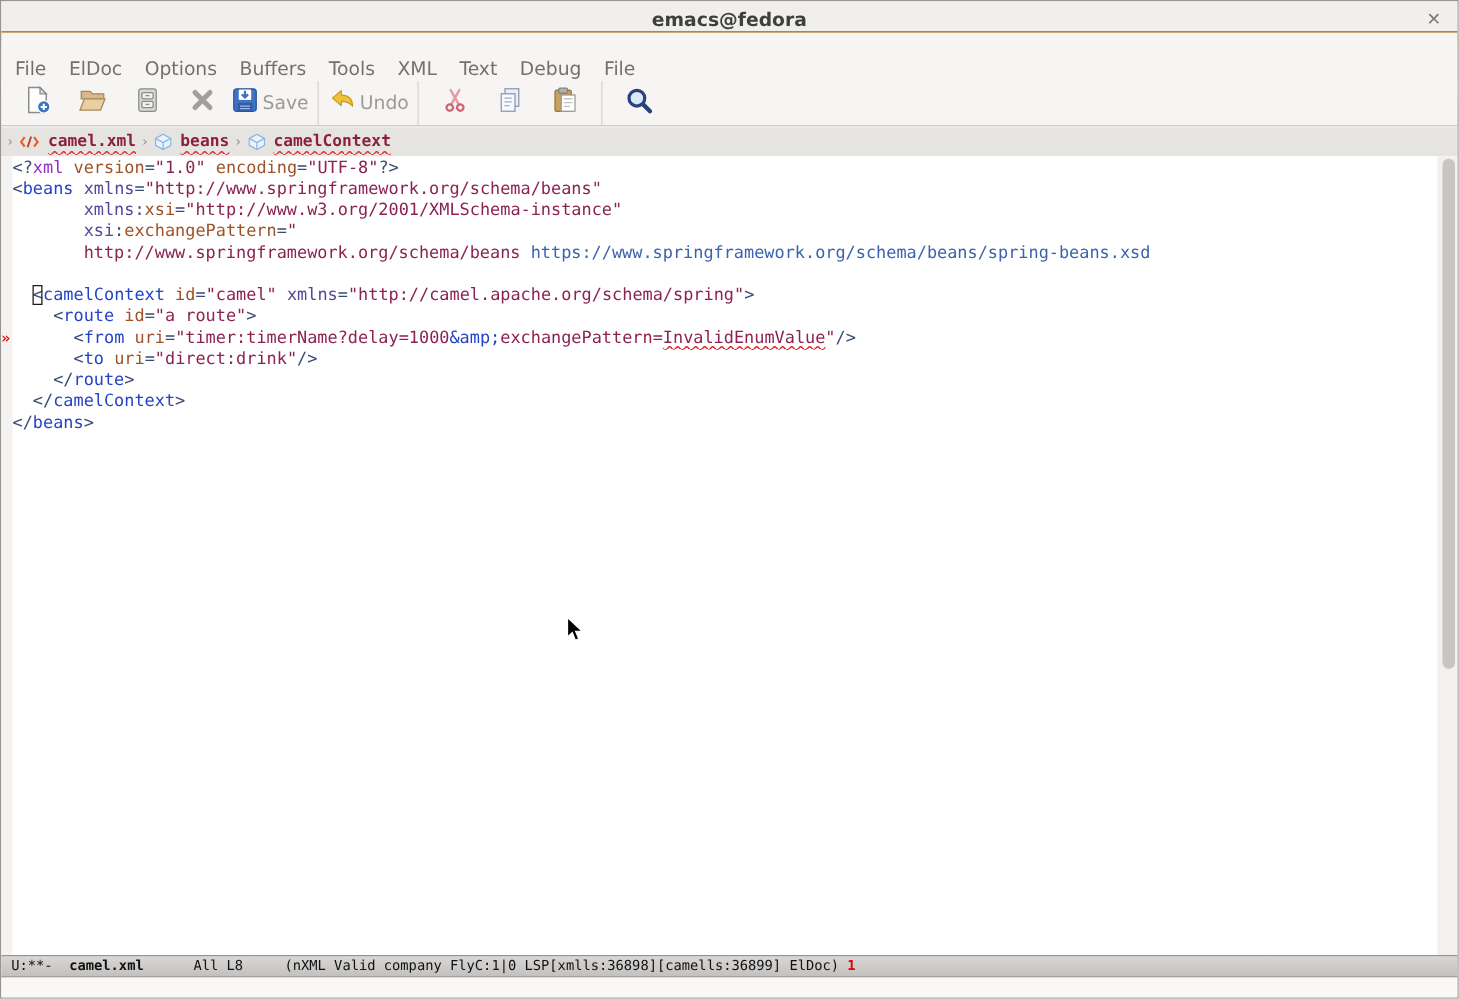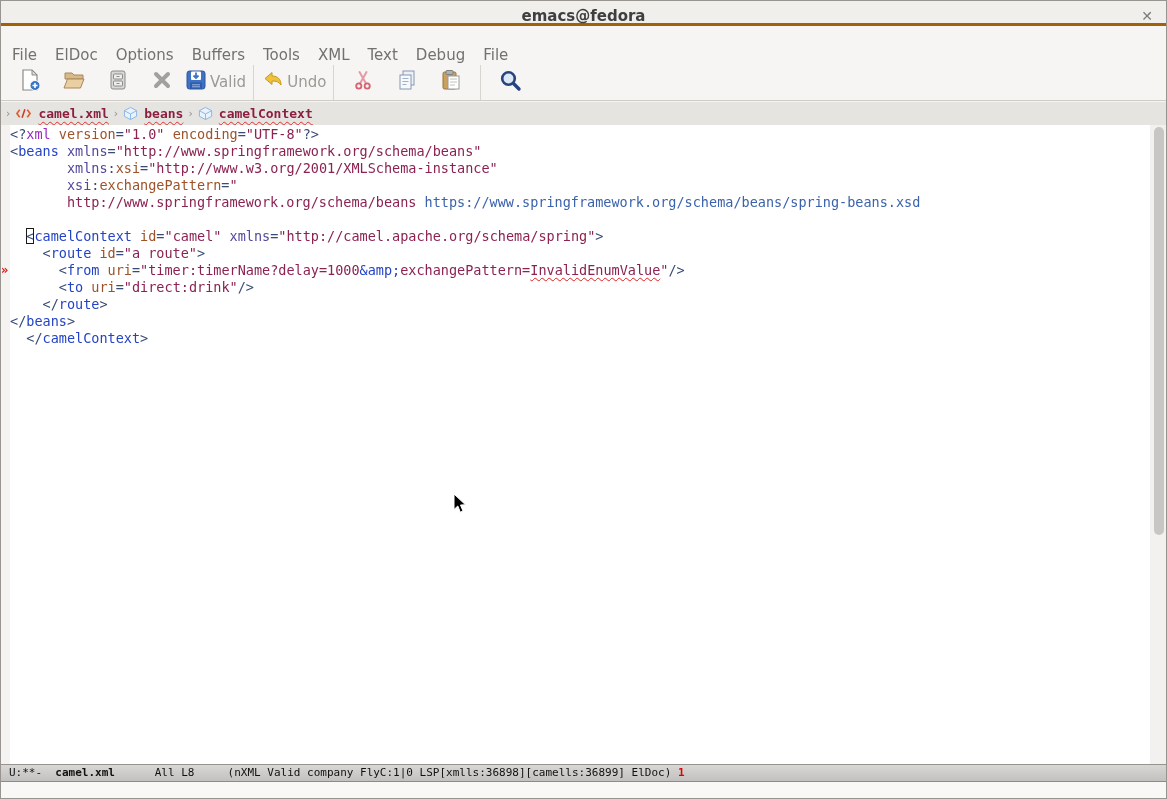--- a/index.html
+++ b/index.html
@@ -5,21 +5,21 @@
   :root{
     --c-el:#2343c6; --c-pun:#394a75; --c-attr:#9d5229; --c-ns:#51489b;
     --c-str:#8b2252; --c-pi:#9929c4; --c-link:#3b63ac; --c-err:#e02020;
     --c-bc:#8b1f3f; --c-mlerr:#e00000;
   }
   *{box-sizing:border-box}
   body{margin:0;background:#e8e8e8;font-family:"DejaVu Sans",sans-serif}
   .window{position:relative;width:1167px;height:799px;border:1px solid #98948f;background:#f6f5f3;overflow:hidden}
 
   
-  .titlebar{position:absolute;left:0;top:0;right:0;height:25px;background:#f1efec;border-bottom:3px solid #a16207}
+  .titlebar{position:absolute;left:0;top:0;right:0;height:25px;background:#f1efec;border-bottom:1px solid #a16207}
   .title{line-height:31px;text-align:center;font-size:15px;font-weight:bold;color:#3f3f3f}
   .close-btn{position:absolute;right:9px;top:0;height:31px;line-height:31px;color:#7a7a7a;font-size:14px;font-weight:bold;padding:0 4px}
 
   
   .menubar{position:absolute;top:32px;left:0;right:0;height:44px;display:flex;align-items:center;padding-left:2px;background:#f6f5f3;border-bottom:1px solid #dbd8d4}
   .menu-item{padding:0 9px;font-size:15px;color:#73716d}
 
   
   .toolbar{position:absolute;top:63px;left:0;right:0;height:37px;background:#f6f5f3;border-bottom:1px solid #cfccc8;display:flex;align-items:center;padding-left:7px}
   .tb-btn{height:34px;min-width:44px;display:flex;align-items:center;justify-content:center;gap:2px}
@@ -109,21 +109,21 @@
           </svg></span>
     </div>
     <div class="tb-btn">
       <span><svg width="24" height="24" viewBox="0 0 24 24">
             <rect x="3" y="3" width="18" height="18" rx="2.5" fill="#3f72c3" stroke="#2a549c"></rect>
             <rect x="7" y="3.5" width="10" height="8.5" rx="1" fill="#ffffff"></rect>
             <path d="M12 4.5v5M9.5 7.5L12 10l2.5-2.5" stroke="#3f72c3" stroke-width="1.8" fill="none"></path>
             <rect x="6" y="14.5" width="12" height="6.5" fill="#2f5cab"></rect>
             <path d="M8 16.8h8M8 18.8h8" stroke="#9db9e4" stroke-width="1"></path>
           </svg></span>
-      <span class="tb-label">Valid</span>
+      <span class="tb-label">Save</span>
     </div>
     <div class="tb-sep"></div>
     <div class="tb-btn">
       <span><svg width="24" height="24" viewBox="0 0 24 24">
             <path d="M4 10.5L11 4.5v3.5c6 0 9 3.5 9 9-2-3.2-4.5-4-9-4v3.5z" fill="#f0c23c" stroke="#c49a1e" stroke-linejoin="round"></path>
           </svg></span>
       <span class="tb-label">Undo</span>
     </div>
     <div class="tb-sep"></div>
     <div class="tb-btn">
@@ -198,22 +198,22 @@
         <div class="line"><span class="fr-cell"></span><span class="code"><span class="t-pun">&lt;</span><span class="t-el">beans</span><span class="t-df"> </span><span class="t-ns">xmlns</span><span class="t-pun">=</span><span class="t-str">"http://www.springframework.org/schema/beans"</span></span></div>
         <div class="line"><span class="fr-cell"></span><span class="code"><span class="t-df">       </span><span class="t-ns">xmlns</span><span class="t-pun">:</span><span class="t-attr">xsi</span><span class="t-pun">=</span><span class="t-str">"http://www.w3.org/2001/XMLSchema-instance"</span></span></div>
         <div class="line"><span class="fr-cell"></span><span class="code"><span class="t-df">       </span><span class="t-ns">xsi</span><span class="t-pun">:</span><span class="t-attr">exchangePattern</span><span class="t-pun">=</span><span class="t-str">"</span></span></div>
         <div class="line"><span class="fr-cell"></span><span class="code"><span class="t-df">       </span><span class="t-str">http://www.springframework.org/schema/beans </span><span class="t-link">https://www.springframework.org/schema/beans/spring-beans.xsd</span></span></div>
         <div class="line"><span class="fr-cell"></span><span class="code"></span></div>
         <div class="line"><span class="fr-cell"></span><span class="code"><span class="t-df">  </span><span class="t-cur">&lt;</span><span class="t-el">camelContext</span><span class="t-df"> </span><span class="t-attr">id</span><span class="t-pun">=</span><span class="t-str">"camel"</span><span class="t-df"> </span><span class="t-ns">xmlns</span><span class="t-pun">=</span><span class="t-str">"http://camel.apache.org/schema/spring"</span><span class="t-pun">&gt;</span></span></div>
         <div class="line"><span class="fr-cell"></span><span class="code"><span class="t-df">    </span><span class="t-pun">&lt;</span><span class="t-el">route</span><span class="t-df"> </span><span class="t-attr">id</span><span class="t-pun">=</span><span class="t-str">"a route"</span><span class="t-pun">&gt;</span></span></div>
         <div class="line"><span class="fr-cell">»</span><span class="code"><span class="t-df">      </span><span class="t-pun">&lt;</span><span class="t-el">from</span><span class="t-df"> </span><span class="t-attr">uri</span><span class="t-pun">=</span><span class="t-str">"timer:timerName?delay=1000</span><span class="t-ent">&amp;amp;</span><span class="t-str">exchangePattern=</span><span class="t-err">InvalidEnumValue</span><span class="t-str">"</span><span class="t-pun">/&gt;</span></span></div>
         <div class="line"><span class="fr-cell"></span><span class="code"><span class="t-df">      </span><span class="t-pun">&lt;</span><span class="t-el">to</span><span class="t-df"> </span><span class="t-attr">uri</span><span class="t-pun">=</span><span class="t-str">"direct:drink"</span><span class="t-pun">/&gt;</span></span></div>
         <div class="line"><span class="fr-cell"></span><span class="code"><span class="t-df">    </span><span class="t-pun">&lt;/</span><span class="t-el">route</span><span class="t-pun">&gt;</span></span></div>
+        <div class="line"><span class="fr-cell"></span><span class="code"><span class="t-df">  </span><span class="t-pun">&lt;/</span><span class="t-el">camelContext</span><span class="t-pun">&gt;</span></span></div>
         <div class="line"><span class="fr-cell"></span><span class="code"><span class="t-pun">&lt;/</span><span class="t-el">beans</span><span class="t-pun">&gt;</span></span></div>
-        <div class="line"><span class="fr-cell"></span><span class="code"><span class="t-df">  </span><span class="t-pun">&lt;/</span><span class="t-el">camelContext</span><span class="t-pun">&gt;</span></span></div>
       </div>
     <div class="scrollbar">
       <div class="sb-thumb"></div>
     </div>
   </div>
 
   <div class="modeline"><span class="ml-plain">U:**-  </span><span class="ml-bold">camel.xml</span><span class="ml-plain">      All L8     (nXML Valid company FlyC:1|0 LSP[xmlls:36898][camells:36899] ElDoc) </span><span class="ml-error">1</span></div>
 
   <div class="echo"></div>
 

